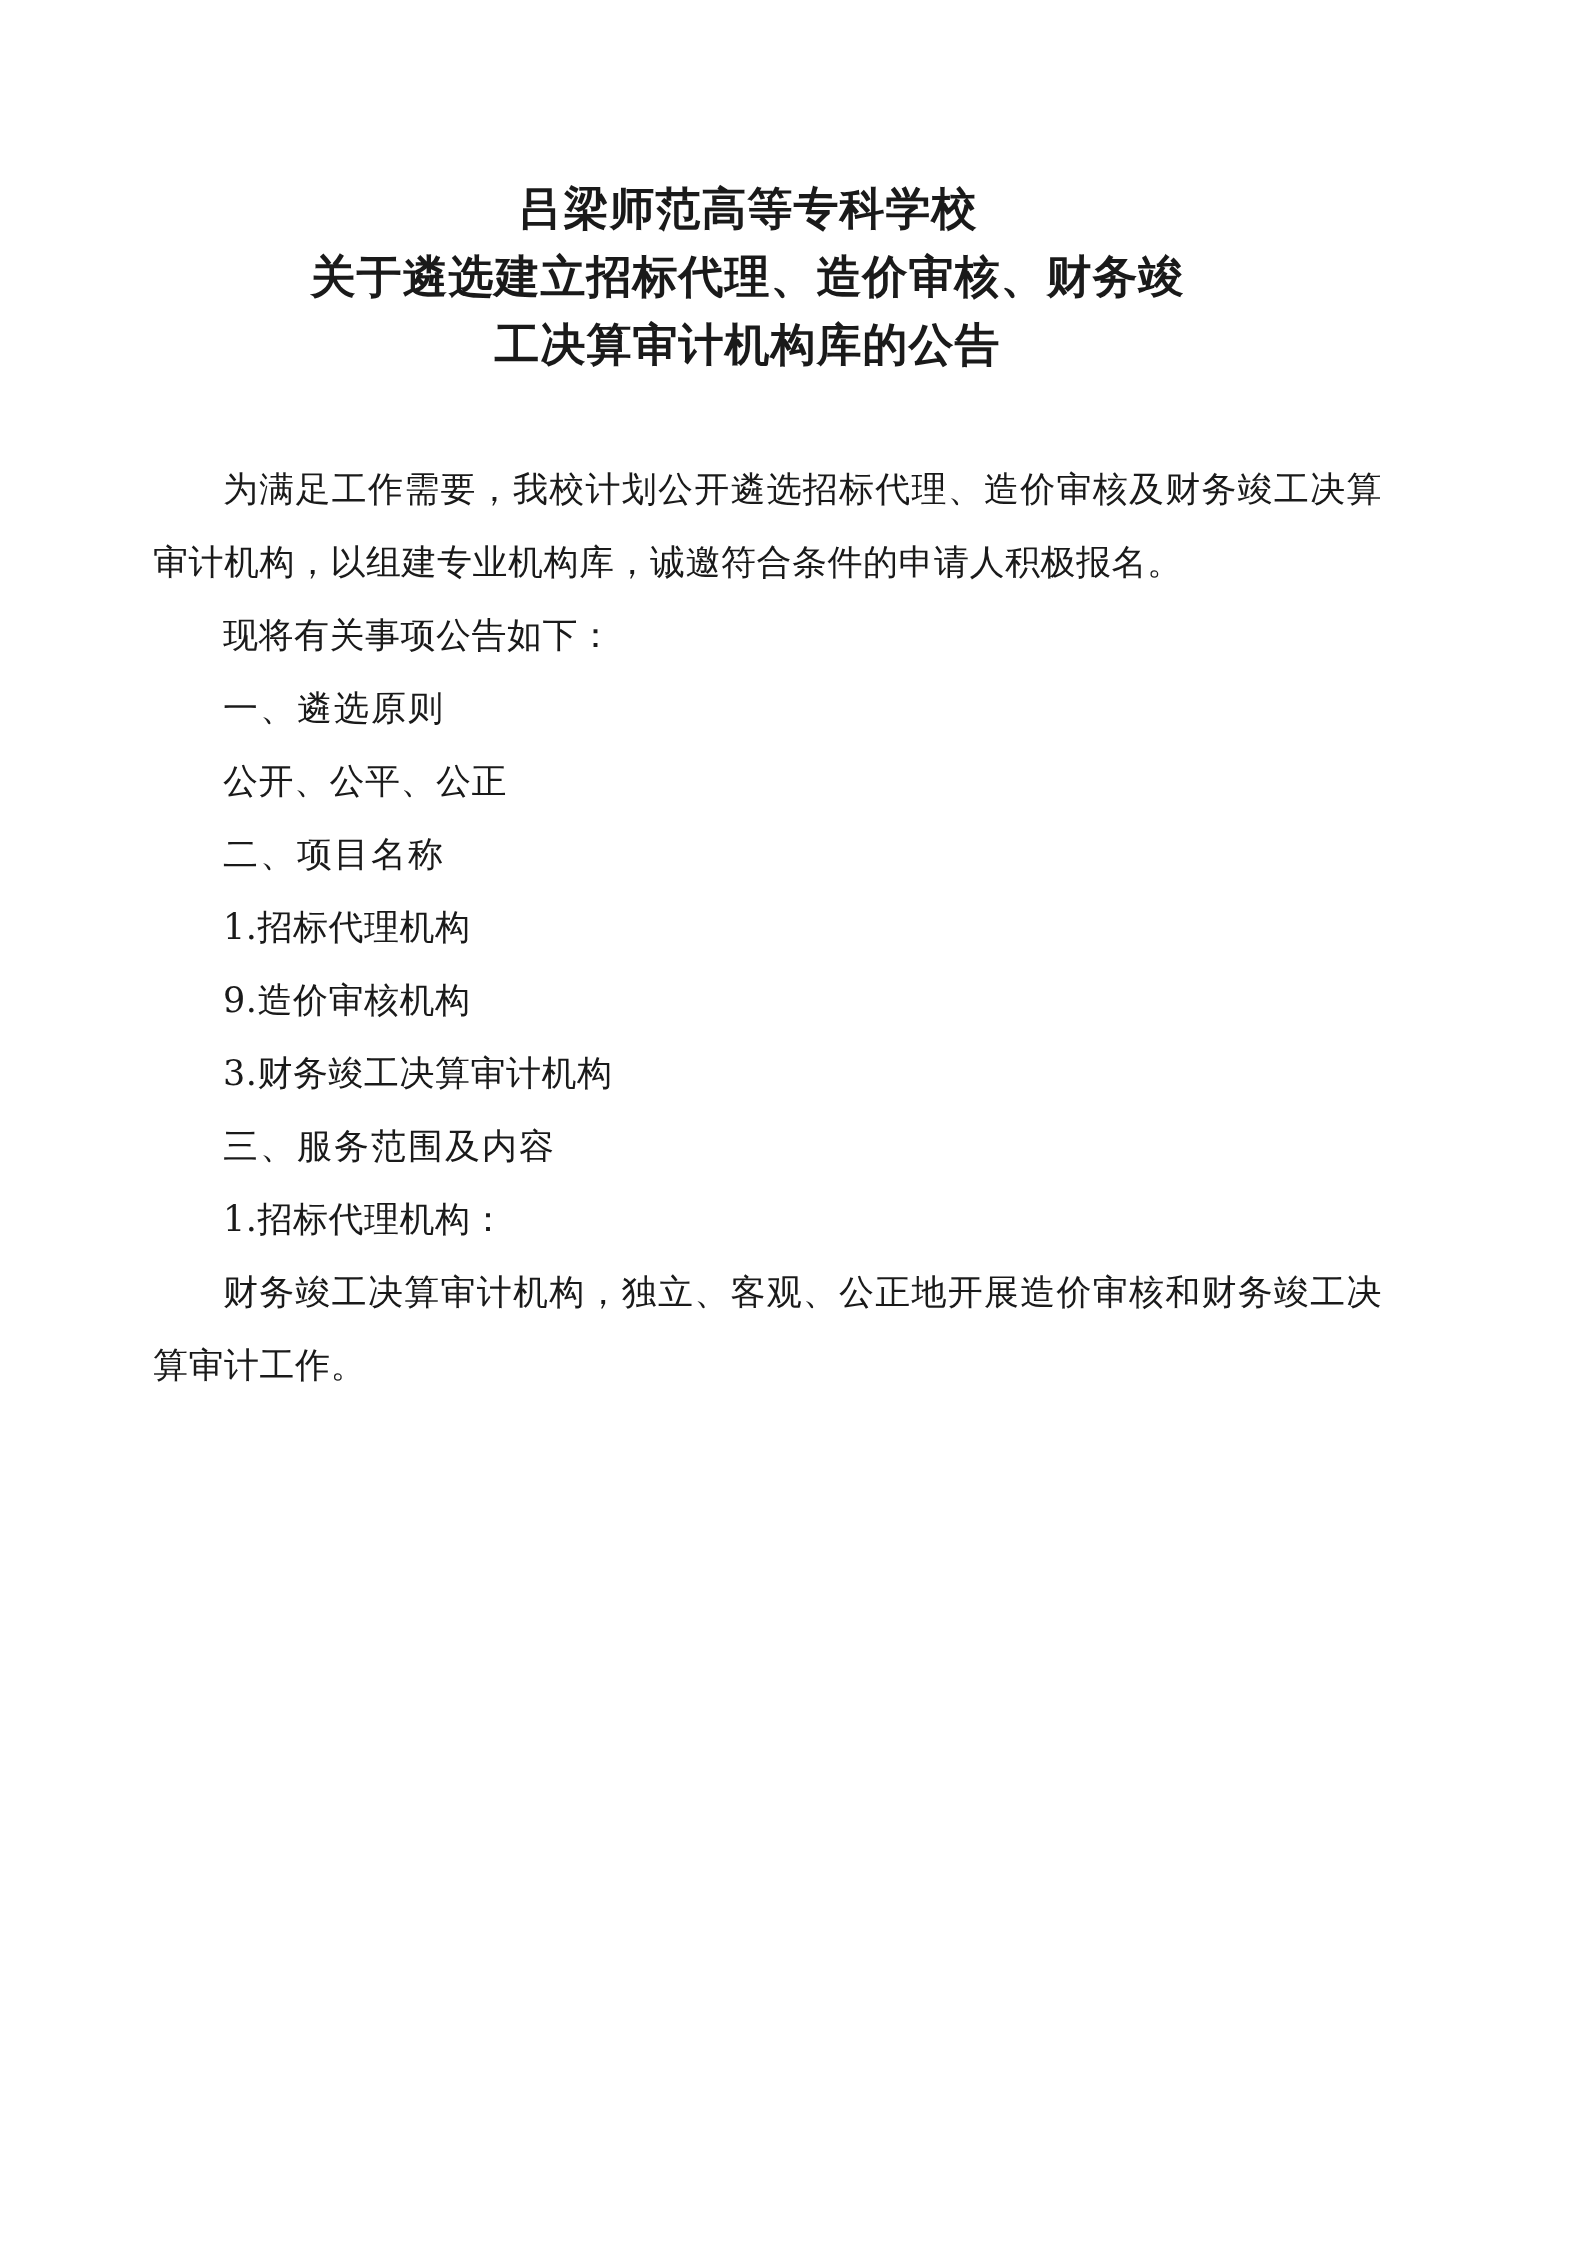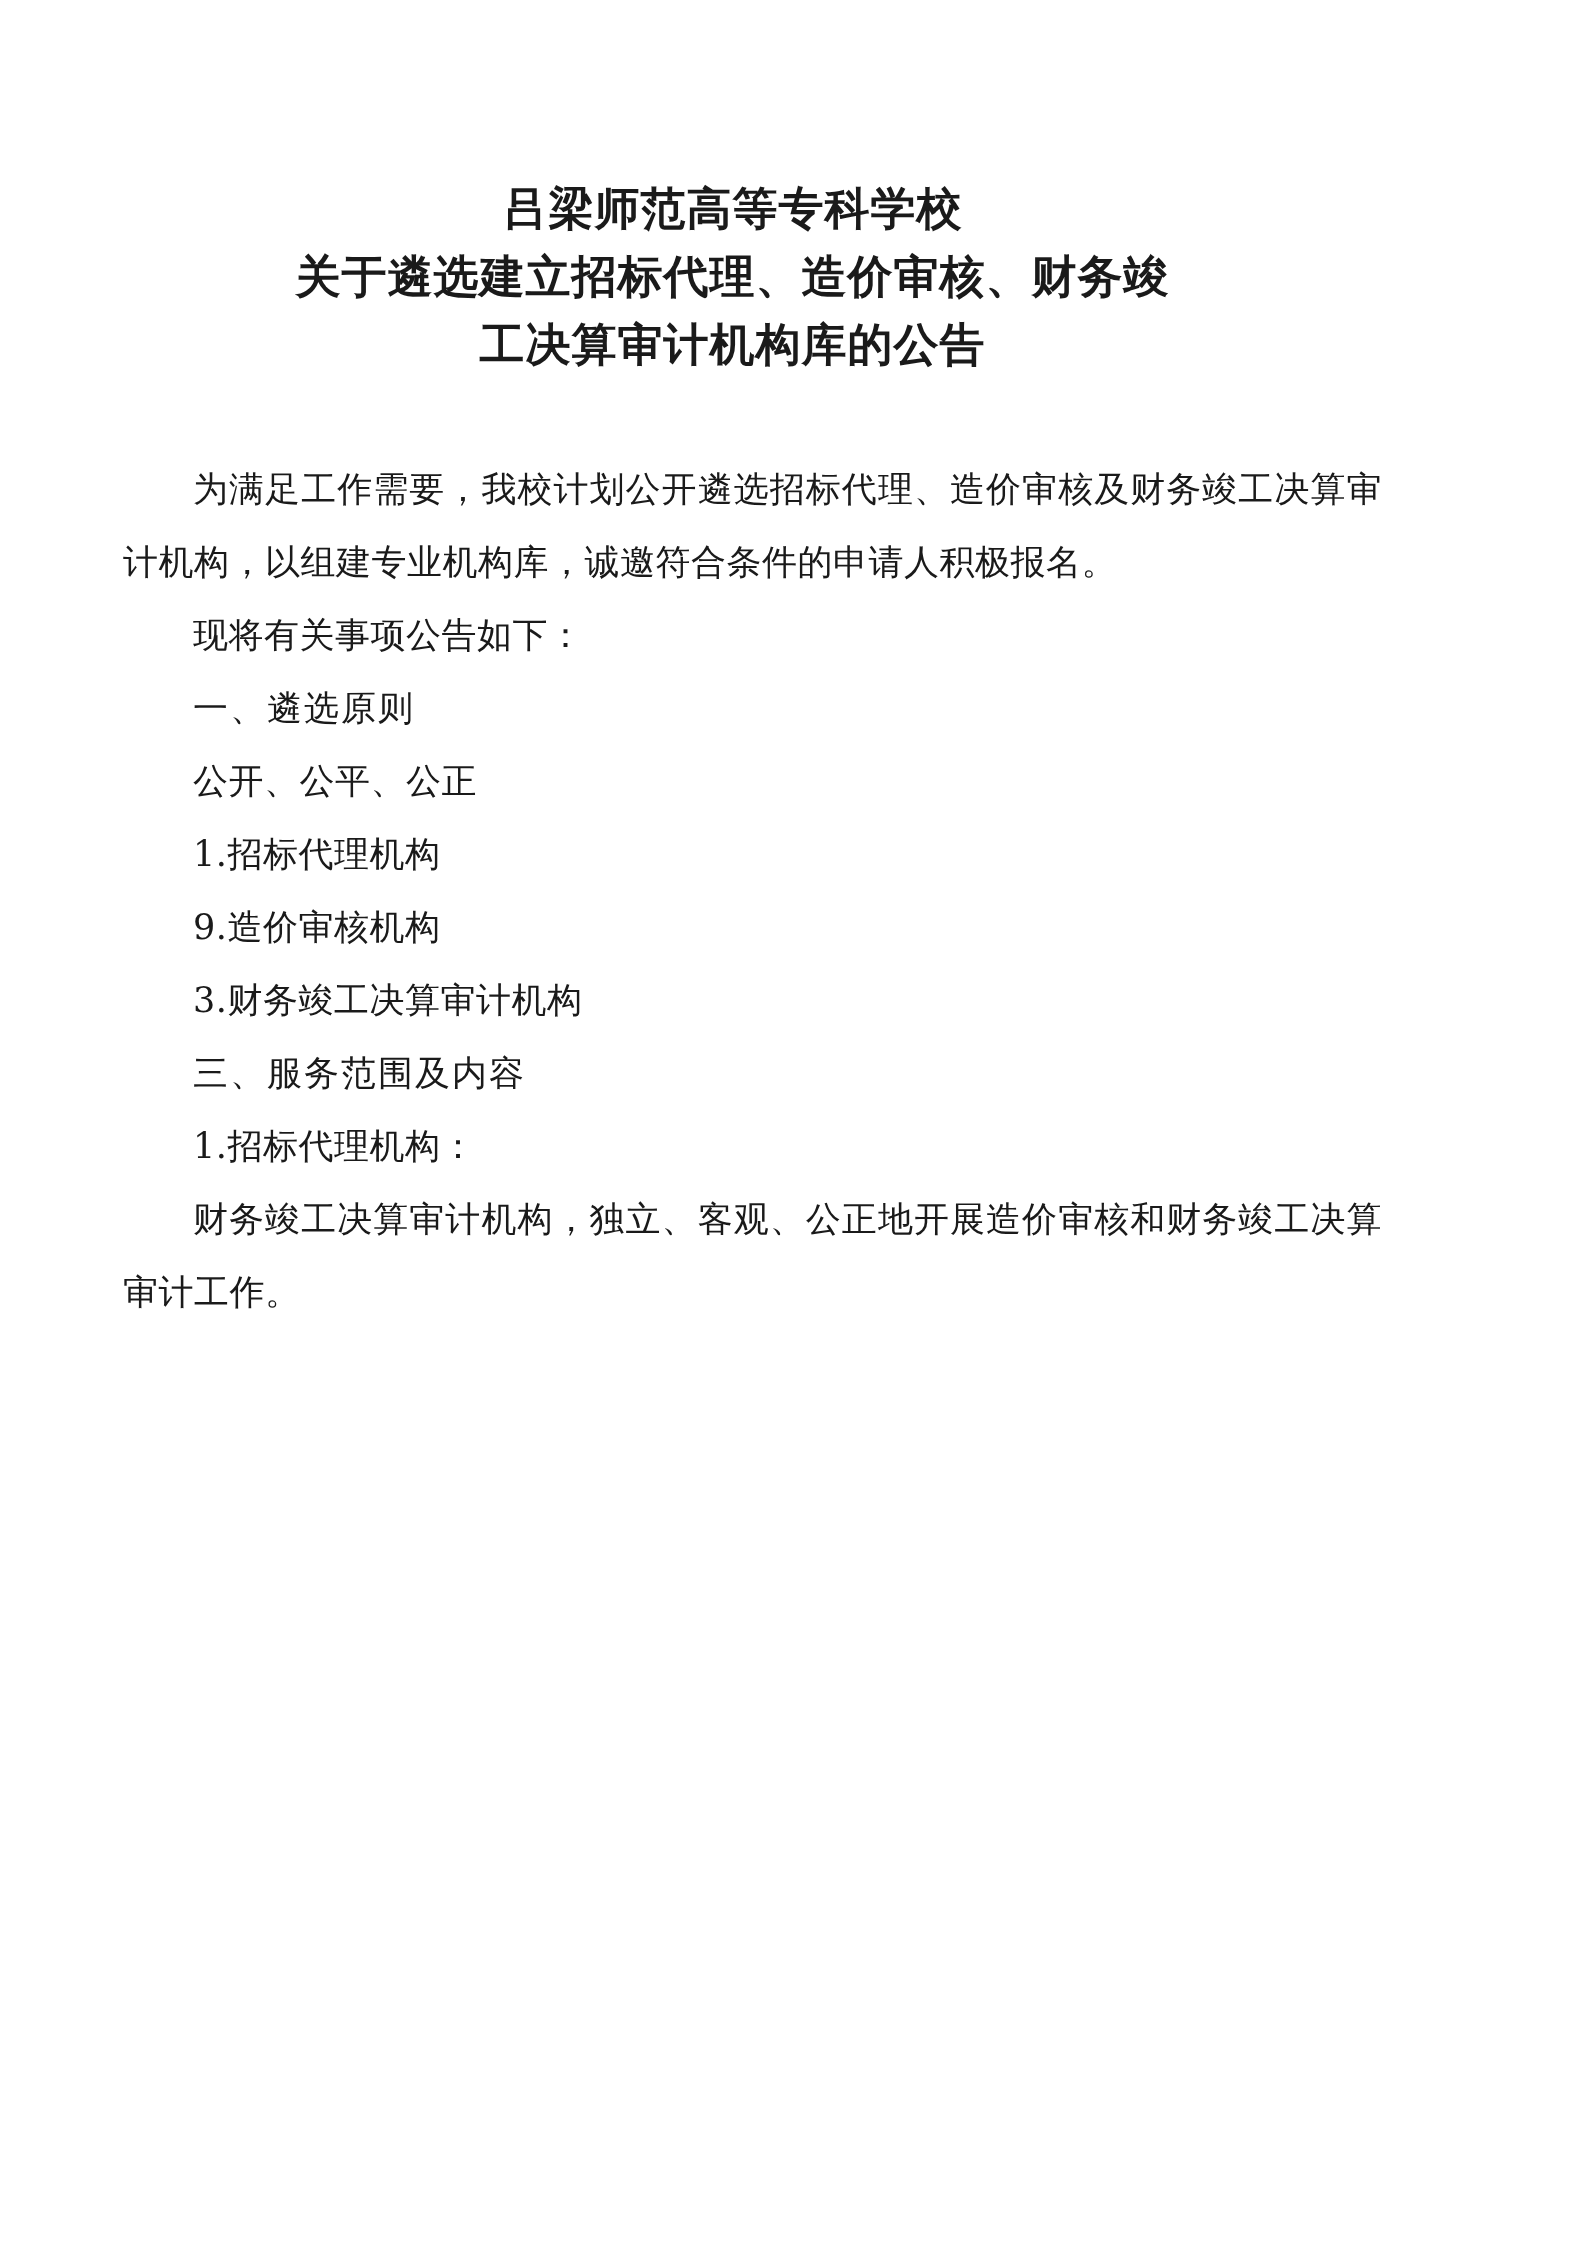--- a/index.html
+++ b/index.html
@@ -11,21 +11,21 @@
     width: 1587px;
     height: 2245px;
     font-family: "DejaVu Serif", "Liberation Serif", serif;
     color: #1a1a1a;
     -webkit-font-smoothing: antialiased;
   }
   .page {
     box-sizing: border-box;
     width: 1587px;
     height: 1832px;
-    padding: 150px 205px 0 83px;
+    padding: 150px 205px 0 113px;
     position: relative;
   }
   .doc-title {
     text-align: center;
     font-weight: bold;
     font-size: 45px;
     line-height: 68px;
     letter-spacing: 1px;
     margin: 0 0 0 0;
     padding-top: 25px;
@@ -64,20 +64,21 @@
     <span class="tline">吕梁师范高等专科学校</span>
     <span class="tline">关于遴选建立招标代理、造价审核、财务竣</span>
     <span class="tline">工决算审计机构库的公告</span>
   </div>
 
   <div class="body-block">
     <p class="indent">为满足工作需要，我校计划公开遴选招标代理、造价审核及财务竣工决算审计机构，以组建专业机构库，诚邀符合条件的申请人积极报名。</p>
     <p class="indent">现将有关事项公告如下：</p>
     <p class="heading">一、遴选原则</p>
     <p class="indent">公开、公平、公正</p>
+    <p class="heading">二、项目名称</p>
     <p class="indent">1.招标代理机构</p>
     <p class="indent">9.造价审核机构</p>
     <p class="indent">3.财务竣工决算审计机构</p>
     <p class="heading">三、服务范围及内容</p>
     <p class="indent">1.招标代理机构：</p>
     <p class="indent">财务竣工决算审计机构，独立、客观、公正地开展造价审核和财务竣工决算审计工作。</p>
   </div>
 
 </div>
 

